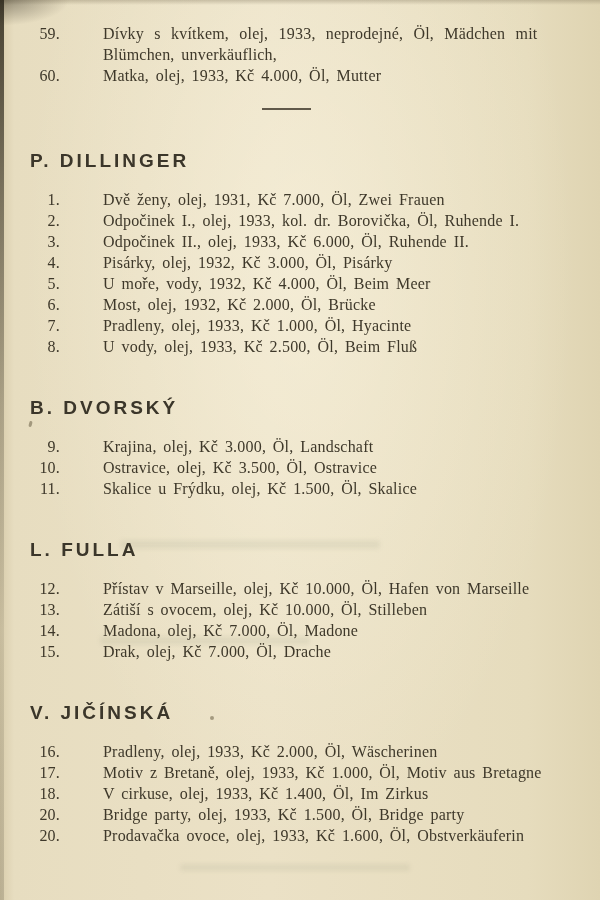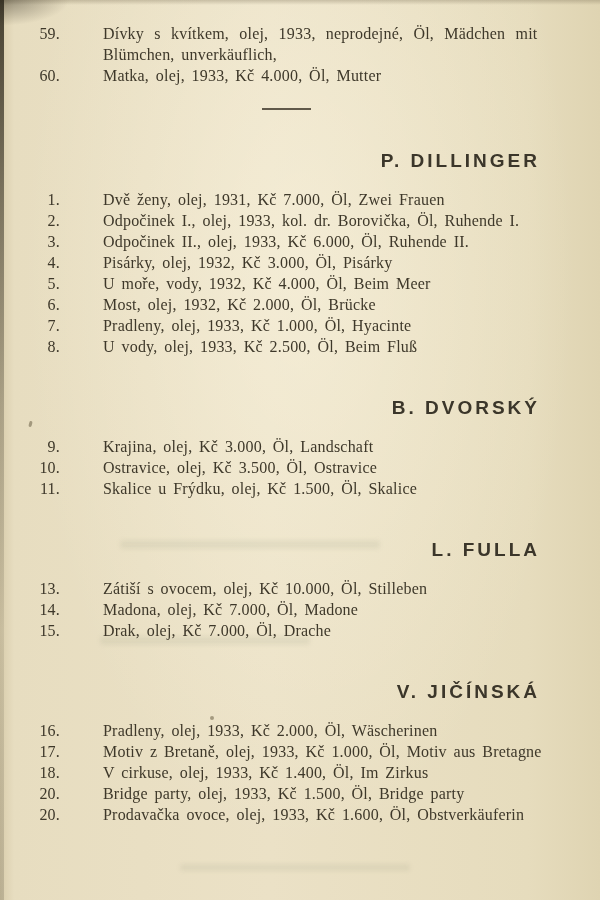--- a/index.html
+++ b/index.html
@@ -49,21 +49,21 @@
   .l1 { display: block; word-spacing: 0.38em; }
   .l2 { display: block; text-align: left; }
 
   .divider {
     width: 49px; height: 0; border: 0; border-top: 2px solid rgba(70,64,50,0.85);
     margin: 22px auto 0 auto; position: relative; left: -12px;
   }
 
   .catalog-section { margin-top: 40px; }
   .section-heading {
-    margin: 12px; text-align: right;
+    margin: 2px; text-align: left;
     font-family: "Liberation Sans", "DejaVu Sans", sans-serif;
     font-weight: bold; font-size: 19px; letter-spacing: 3px;
     color: #3b362a; position: relative; left: -8px;
   }
   .entry-list { list-style: none; margin: 17px 0 0 0; padding: 0; }
   .entry-list .entry { margin: 0; }
 </style>
 </head>
 <body>
 
@@ -147,20 +147,24 @@
               <span class="num">11.</span>
               <span class="txt">Skalice u Frýdku, olej, Kč 1.500, Öl, Skalice</span>
             </li>
           </ol>
   </section>
 
   <section class="catalog-section">
     <h2 class="section-heading">L. FULLA</h2>
     <ol class="entry-list">
             <li class="entry">
+              <span class="num">12.</span>
+              <span class="txt">Přístav v Marseille, olej, Kč 10.000, Öl, Hafen von Marseille</span>
+            </li>
+            <li class="entry">
               <span class="num">13.</span>
               <span class="txt">Zátiší s ovocem, olej, Kč 10.000, Öl, Stilleben</span>
             </li>
             <li class="entry">
               <span class="num">14.</span>
               <span class="txt">Madona, olej, Kč 7.000, Öl, Madone</span>
             </li>
             <li class="entry">
               <span class="num">15.</span>
               <span class="txt">Drak, olej, Kč 7.000, Öl, Drache</span>

